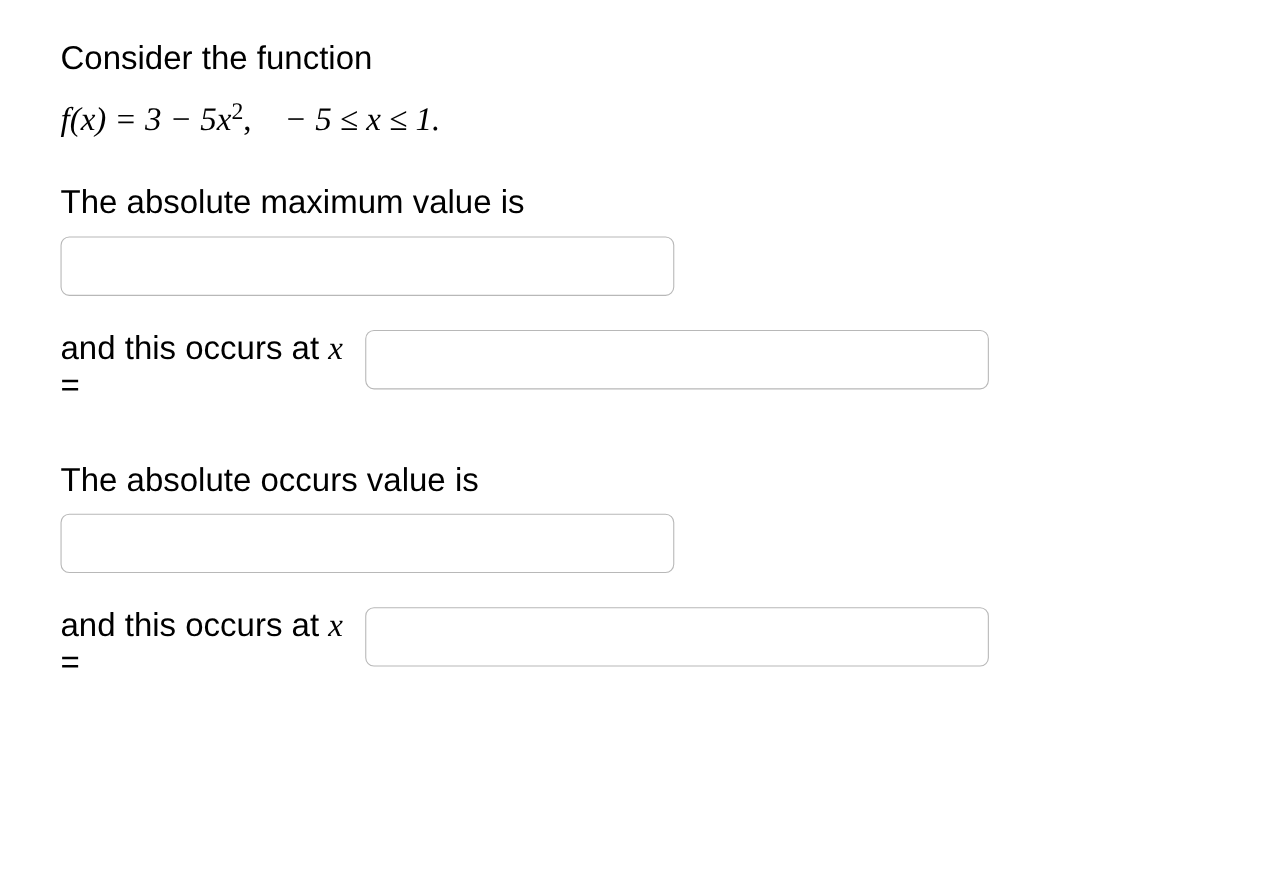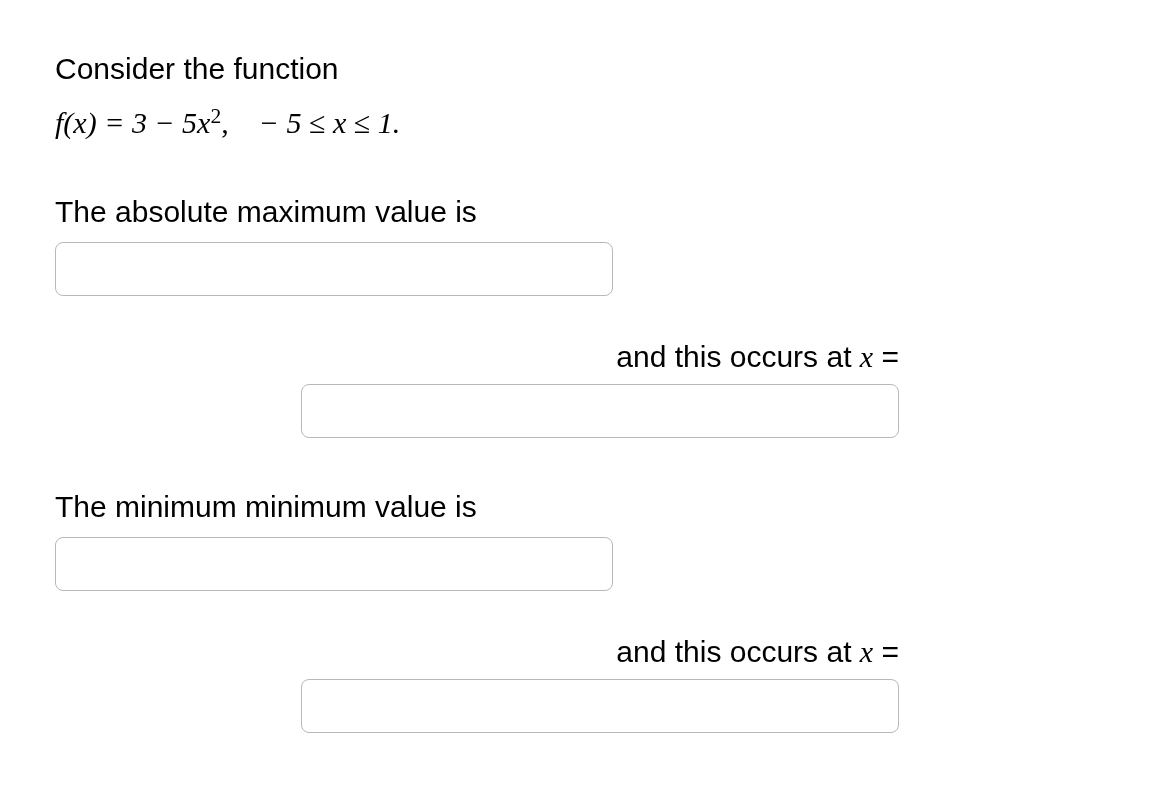--- a/index.html
+++ b/index.html
@@ -4,21 +4,21 @@
 <style>
   body {
     margin: 0;
     padding: 0;
     font-family: Verdana, Geneva, sans-serif;
     font-size: 30px;
     color: #000;
     background: #fff;
   }
   .container {
-    padding: 46px 55px 40px 55px;
+    padding: 31px 55px 40px 55px;
     width: 954px;
     box-sizing: border-box;
   }
   .line {
     margin-bottom: 8px;
     line-height: 1.5;
   }
   .math {
     font-family: 'Times New Roman', Times, serif;
     font-size: 30px;
@@ -38,27 +38,26 @@
     border-radius: 8px;
     background: #fff;
     font-size: 26px;
     padding: 0 10px;
     box-sizing: border-box;
     vertical-align: middle;
     outline: none;
   }
   .input-wide { width: 558px; }
   .input-inline { width: 598px; }
-  .block-gap-top { margin-top: 44px; }
+  .block-gap-top { margin-top: 31px; }
   .block-gap-top-sm { margin-top: 6px; }
   .row {
     display: flex;
-    align-items: flex-end;
+    align-items: flex-start;
     gap: 10px;
-    flex-direction: column;
   }
   .equals {
     font-family: Verdana, Geneva, sans-serif;
   }
 </style>
 </head>
 <body>
 
 <div class="container">
 
@@ -73,21 +72,21 @@
     <input type="text" class="answer-input input-wide" style="">
   </div>
 
   <div class="row block-gap-top">
     <span>
       <span>and this occurs at </span><span class="math mi">x</span><span class="equals"> = </span>
     </span>
     <input type="text" class="answer-input input-inline" style="">
   </div>
 
-  <div class="line block-gap-top" style="margin-top:46px;">The minimum minimum value is</div>
+  <div class="line block-gap-top" style="margin-top:46px;">The absolute occurs value is</div>
   <div class="block-gap-top-sm">
     <input type="text" class="answer-input input-wide" style="">
   </div>
 
   <div class="row block-gap-top">
     <span>
       <span>and this occurs at </span><span class="math mi">x</span><span class="equals"> = </span>
     </span>
     <input type="text" class="answer-input input-inline" style="">
   </div>

